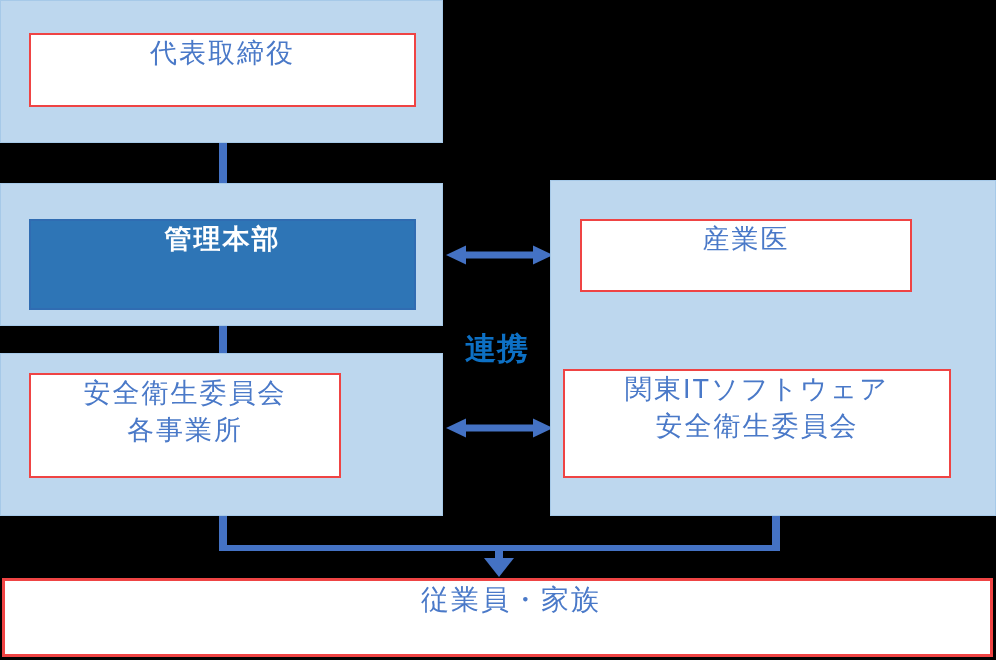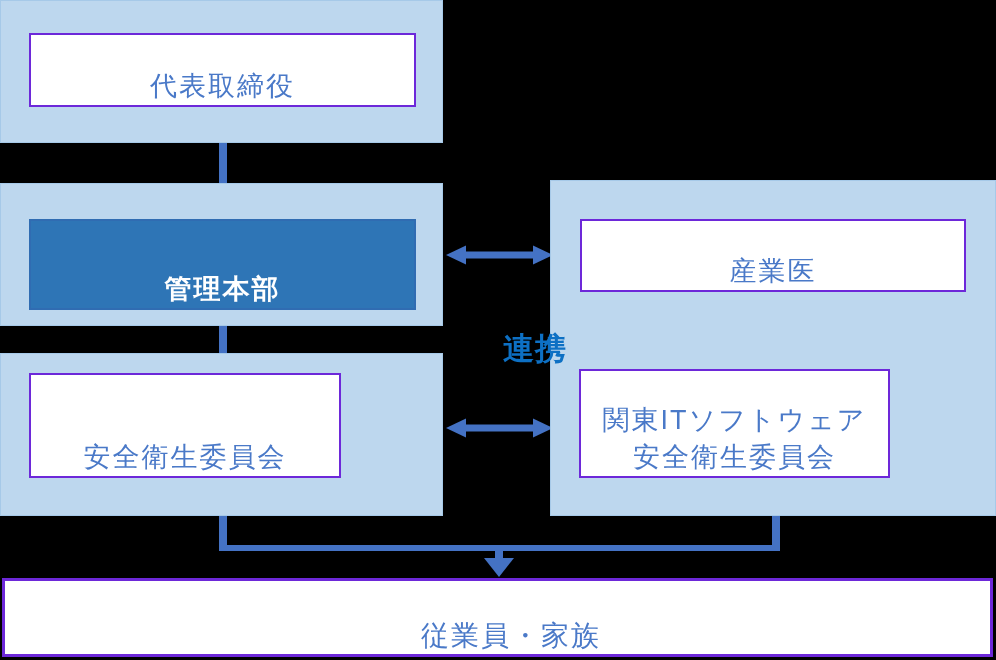--- a/index.html
+++ b/index.html
@@ -17,26 +17,26 @@
   }
   .panel {
     position: absolute;
     background: #BDD7EE;
     border: 1px solid #A6C9E8;
     box-sizing: border-box;
   }
   .node {
     position: absolute;
     background: #FFFFFF;
-    border: 2px solid #6d28d9;
+    border: 2px solid #ef4444;
     box-sizing: border-box;
     display: flex;
     flex-direction: column;
     align-items: center;
-    justify-content: flex-end;
+    justify-content: flex-start;
     color: #4A79C8;
     font-size: 27px;
     font-weight: 300;
     letter-spacing: 2px;
     line-height: 37px;
     text-align: center;
   }
   .node.highlight {
     background: #2E75B6;
     border-color: #306CB2;
@@ -45,21 +45,21 @@
   }
   .node.wide {
     border-width: 3px;
     font-size: 28px;
   }
   .renkei {
     position: absolute;
     left: 427px;
     top: 328px;
     width: 140px;
-    text-align: right;
+    text-align: center;
     color: #0D70C4;
     font-size: 31px;
     font-weight: bold;
     letter-spacing: 1px;
   }
   svg.overlay {
     position: absolute;
     left: 0;
     top: 0;
     width: 996px;
@@ -109,27 +109,28 @@
   <div class="node" style="left:29px; top:33px; width:387px; height:74px;">
     <span>代表取締役</span>
   </div>
 
   <div class="node highlight" style="left:29px; top:219px; width:387px; height:91px;">
     <span>管理本部</span>
   </div>
 
   <div class="node" style="left:29px; top:373px; width:312px; height:105px;">
     <span>安全衛生委員会</span>
+    <span>各事業所</span>
   </div>
 
-  <div class="node" style="left:580px; top:219px; width:386px; height:73px;">
+  <div class="node" style="left:580px; top:219px; width:332px; height:73px;">
     <span>産業医</span>
   </div>
 
-  <div class="node" style="left:579px; top:369px; width:311px; height:109px;">
+  <div class="node" style="left:563px; top:369px; width:388px; height:109px;">
     <span>関東ITソフトウェア</span>
     <span>安全衛生委員会</span>
   </div>
 
   <div class="node wide" style="left:2px; top:578px; width:991px; height:79px;padding-left:27px;">
     <span>従業員・家族</span>
   </div>
 
   <div class="renkei">連携</div>
 

